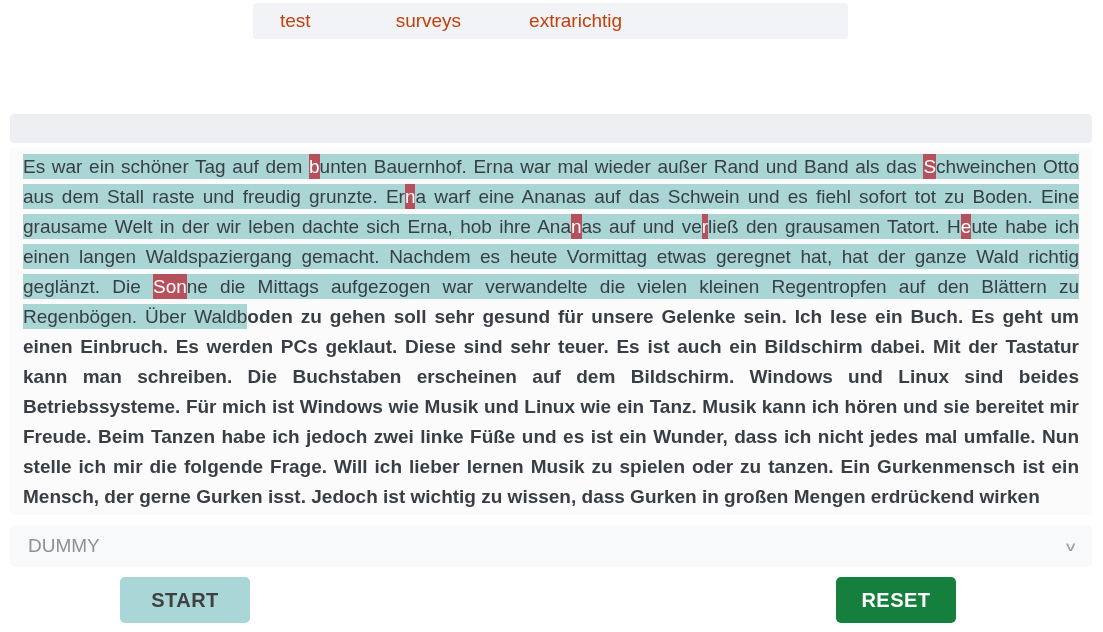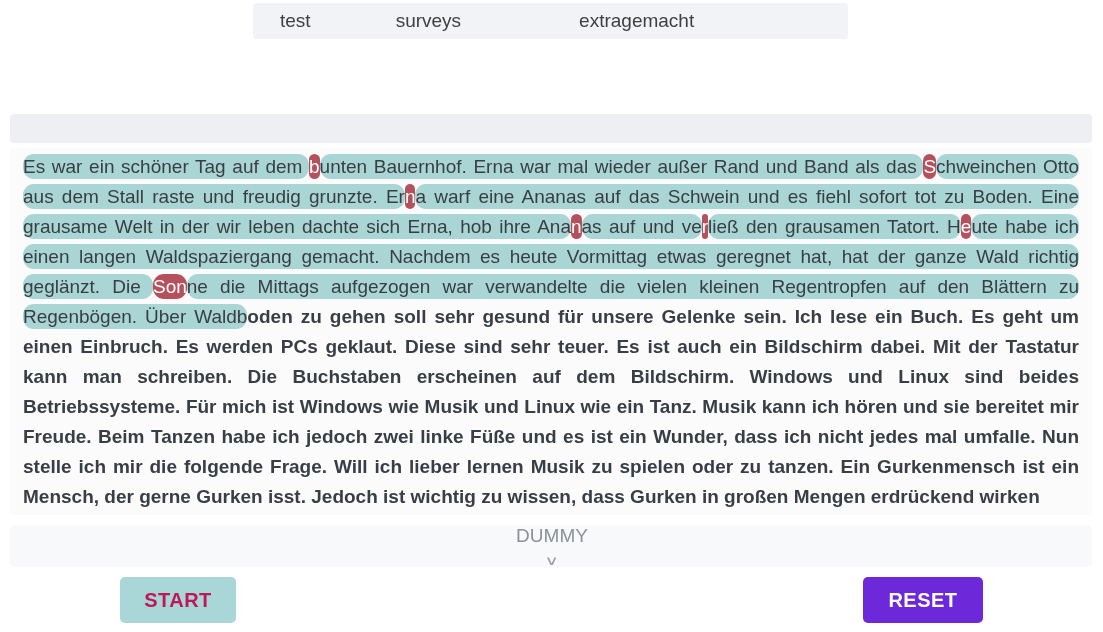--- a/index.html
+++ b/index.html
@@ -17,26 +17,26 @@
     left: 253px; top: 3px;
     width: 595px; height: 36px;
     background: #f2f3f6;
     border-radius: 4px;
     display: flex;
     align-items: center;
     padding-left: 27px;
   }
   .nav-item {
     font-size: 19px;
-    color: #404040;
+    color: #c2410c;
     cursor: pointer;
     white-space: nowrap;
   }
   .nav-item:nth-child(1) { margin-right: 85px; }
-  .nav-item:nth-child(2) { margin-right: 118px; }
+  .nav-item:nth-child(2) { margin-right: 68px; }
   .nav-item:nth-child(3) { }
 
   
   .status-bar {
     position: absolute;
     left: 10px; top: 114px;
     width: 1082px; height: 29px;
     background: #edeff2;
     border-radius: 4px;
   }
@@ -55,38 +55,36 @@
     font-size: 19px;
     line-height: 30px;
     color: #383e44;
     text-align: justify;
     text-justify: inter-word;
   }
   .seg { 
     padding-top: 2px; padding-bottom: 2px;
     -webkit-box-decoration-break: clone;
     box-decoration-break: clone;
-    border-radius: 11px;
   }
   .seg-typed   { background: #a9d5d4; }
   .seg-error   { background: #b4515c; color: #ffffff; }
   .seg-untyped { background: transparent; font-weight: bold; }
 
   
   .dropdown {
     position: absolute;
     left: 10px; top: 525px;
     width: 1082px; height: 42px;
     background: #f8f9fa;
     border-radius: 5px;
     display: flex;
     align-items: center;
     padding: 0 16px 0 18px;
     cursor: pointer;
-    flex-direction: column;
   }
   .dropdown-value {
     font-size: 19px;
     color: #8d9197;
     flex: 1;
   }
   .dropdown-chevron {
     color: #9aa0a6;
     font-size: 13px;
     transform: scaleX(1.5);
@@ -101,40 +99,40 @@
     border: none;
     border-radius: 5px;
     font-family: "Liberation Sans", sans-serif;
     font-size: 20px;
     font-weight: 600;
     cursor: pointer;
     letter-spacing: 0.5px;
   }
   .btn-start {
     left: 120px;
-    width: 116px;
+    width: 130px;
     background: #a9d6d6;
-    color: #be185d;
+    color: #404040;
     text-align: center;
   }
   .btn-reset {
-    left: 863px;
+    left: 836px;
     width: 120px;
-    background: #6d28d9;
+    background: #15803d;
     color: #ffffff;
   }
 </style>
 </head>
 <body>
 
 <nav class="navbar">
   <span class="nav-item">test</span>
   <span class="nav-item">surveys</span>
   <span class="nav-item">extra</span>
-  <span class="nav-item">gemacht</span>
+  <span class="nav-item">richtig</span>
 </nav>
 
 <div class="status-bar"></div>
 
 <div class="reader">
   <p class="reader-text" id="reader-text"><span class="seg seg-typed">Es war ein schöner Tag auf dem </span><span class="seg seg-error">b</span><span class="seg seg-typed">unten Bauernhof. Erna war mal wieder außer Rand und Band als das </span><span class="seg seg-error">S</span><span class="seg seg-typed">chweinchen Otto aus dem Stall raste und freudig grunzte. Er</span><span class="seg seg-error">n</span><span class="seg seg-typed">a warf eine Ananas auf das Schwein und es fiehl sofort tot zu Boden. Eine grausame Welt in der wir leben dachte sich Erna, hob ihre Ana</span><span class="seg seg-error">n</span><span class="seg seg-typed">as auf und ve</span><span class="seg seg-error">r</span><span class="seg seg-typed">ließ den grausamen Tatort. H</span><span class="seg seg-error">e</span><span class="seg seg-typed">ute habe ich einen langen Waldspaziergang gemacht. Nachdem es heute Vormittag etwas geregnet hat, hat der ganze Wald richtig geglänzt. Die </span><span class="seg seg-error">Son</span><span class="seg seg-typed">ne die Mittags aufgezogen war verwandelte die vielen kleinen Regentropfen auf den Blättern zu Regenbögen. Über Waldb</span><span class="seg seg-untyped">oden zu gehen soll sehr gesund für unsere Gelenke sein. Ich lese ein Buch. Es geht um einen Einbruch. Es werden PCs geklaut. Diese sind sehr teuer. Es ist auch ein Bildschirm dabei. Mit der Tastatur kann man schreiben. Die Buchstaben erscheinen auf dem Bildschirm. Windows und Linux sind beides Betriebssysteme. Für mich ist Windows wie Musik und Linux wie ein Tanz. Musik kann ich hören und sie bereitet mir Freude. Beim Tanzen habe ich jedoch zwei linke Füße und es ist ein Wunder, dass ich nicht jedes mal umfalle. Nun stelle ich mir die folgende Frage. Will ich lieber lernen Musik zu spielen oder zu tanzen. Ein Gurkenmensch ist ein Mensch, der gerne Gurken isst. Jedoch ist wichtig zu wissen, dass Gurken in großen Mengen erdrückend wirken</span></p>
 </div>
 
 <div class="dropdown">
   <span class="dropdown-value">DUMMY</span>

